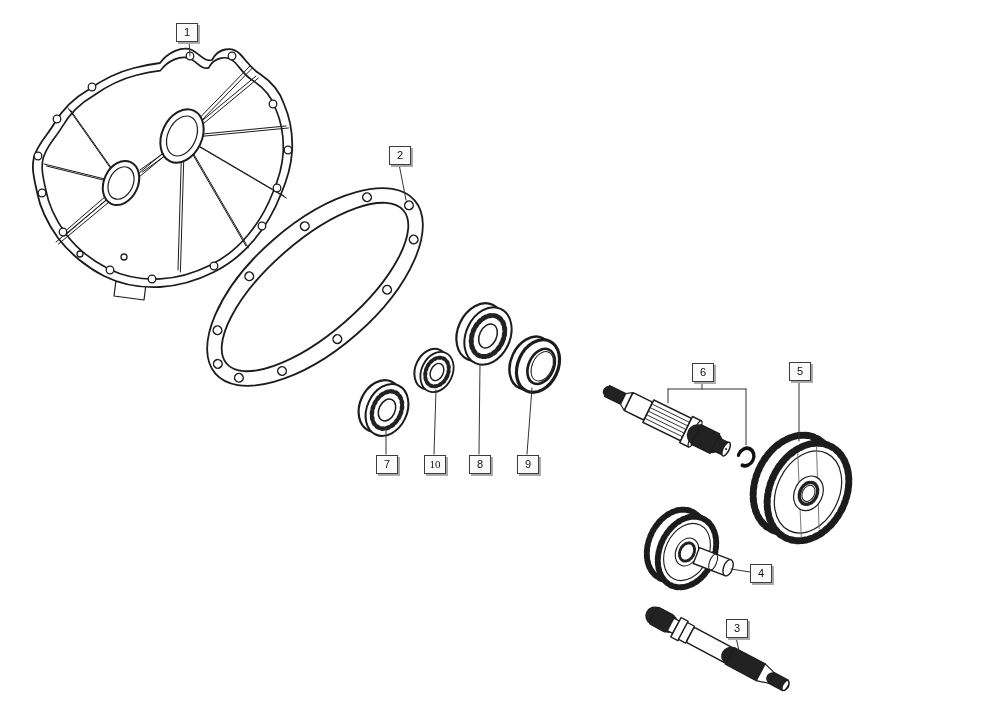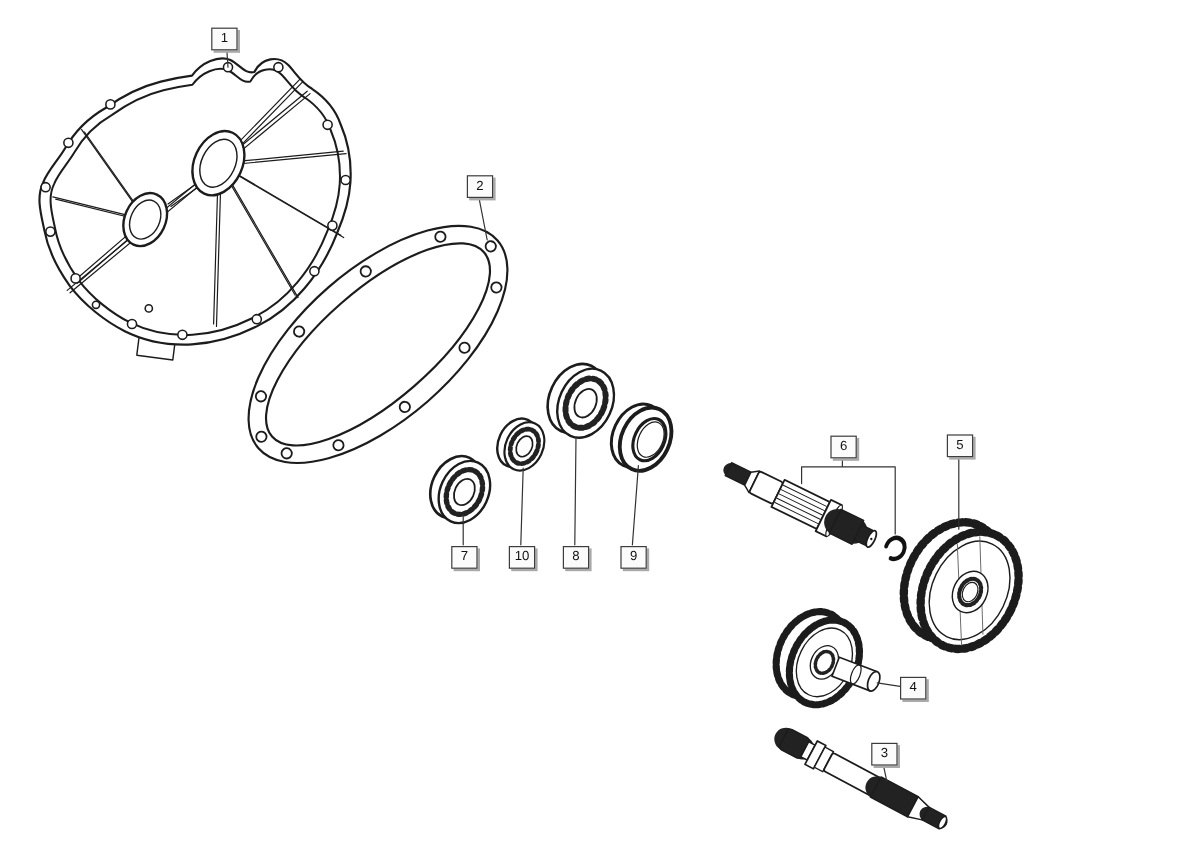--- a/index.html
+++ b/index.html
@@ -233,15 +233,15 @@
 
 <div class="callout" style="left:176px;top:23px;">1</div>
 <div class="callout" style="left:389px;top:146px;">2</div>
 <div class="callout" style="left:726px;top:619px;">3</div>
 <div class="callout" style="left:750px;top:564px;">4</div>
 <div class="callout" style="left:789px;top:362px;">5</div>
 <div class="callout" style="left:692px;top:363px;">6</div>
 <div class="callout" style="left:376px;top:455px;">7</div>
 <div class="callout" style="left:469px;top:455px;">8</div>
 <div class="callout" style="left:517px;top:455px;">9</div>
-<div class="callout" style="left:424px;top:455px;">10</div>
+<div class="callout" style="left:424px;top:455px;font-family:Liberation Serif, serif;">10</div>
 
 </div>
 
 </body></html>

